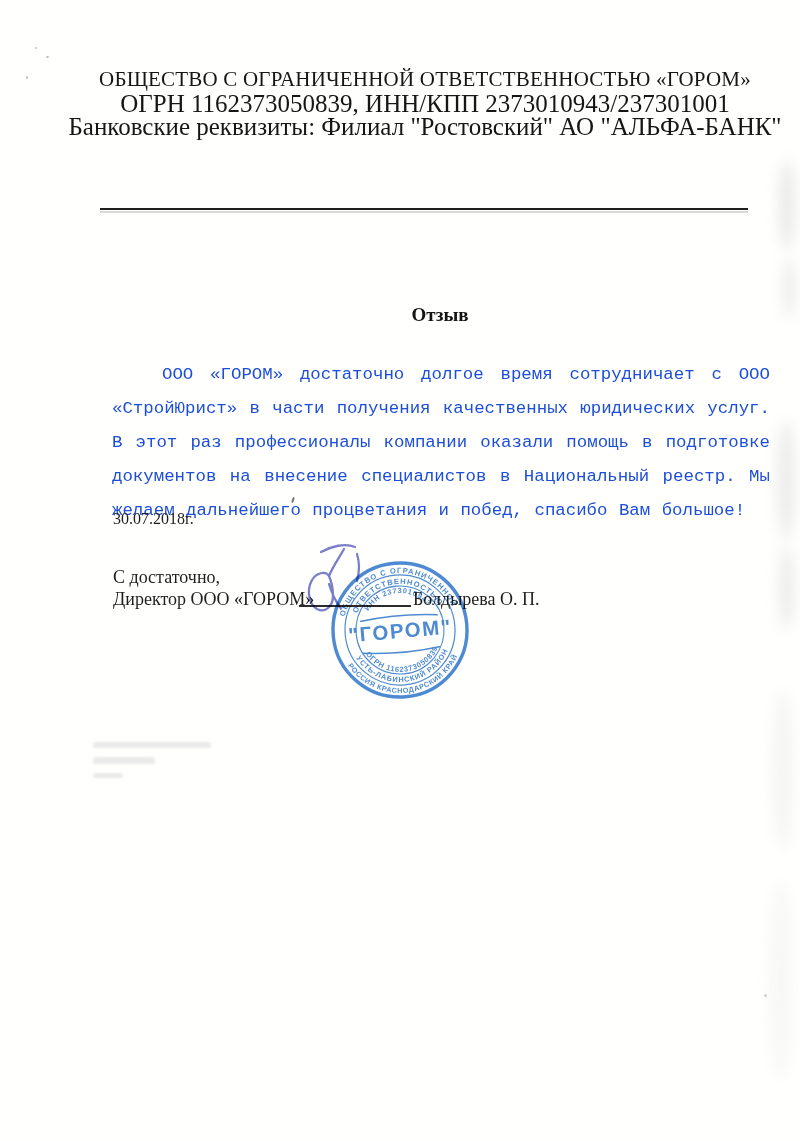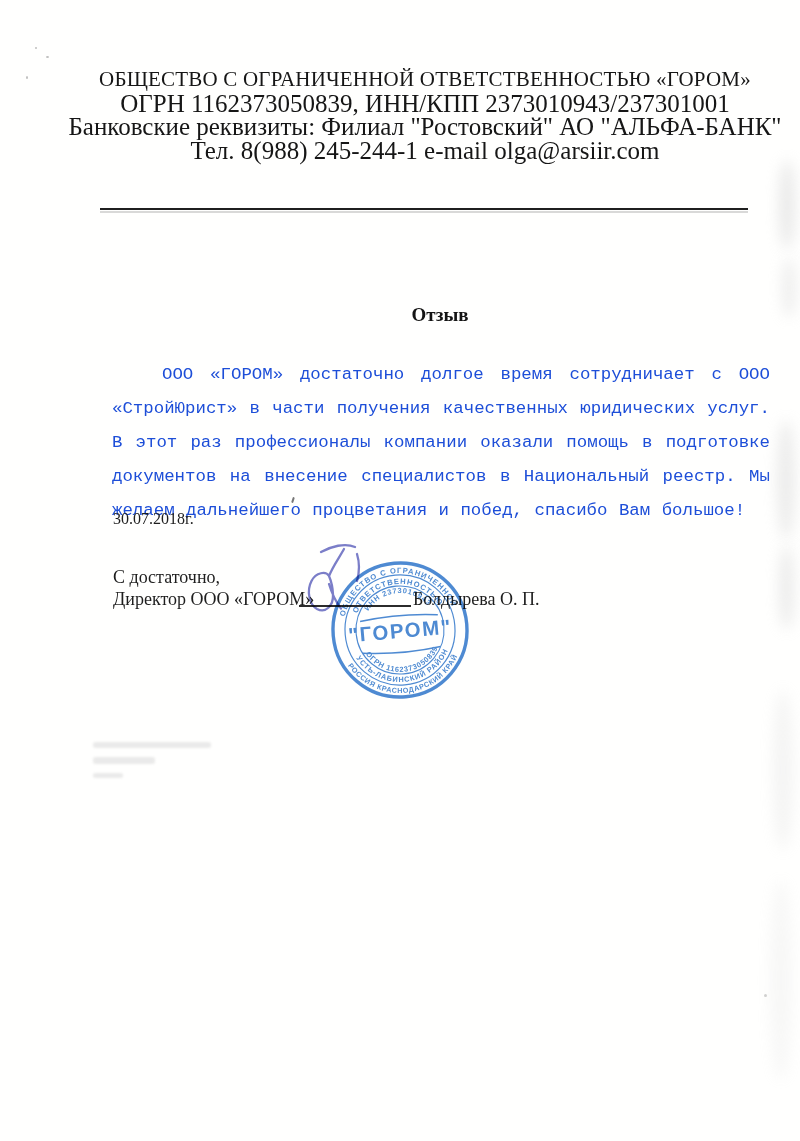--- a/index.html
+++ b/index.html
@@ -79,21 +79,20 @@
 </style>
 </head>
 <body>
 
 <div class="page">
 
   <div class="letterhead">
     <div class="lh-1">ОБЩЕСТВО С ОГРАНИЧЕННОЙ ОТВЕТСТВЕННОСТЬЮ «ГОРОМ»</div>
     <div class="lh-2">ОГРН 1162373050839, ИНН/КПП 2373010943/237301001</div>
     <div class="lh-4">Банковские реквизиты: Филиал "Ростовский" АО "АЛЬФА-БАНК"</div>
-    <div class="lh-6">Тел. 8(988) 245-244-1 e-mail olga@arsiir.com</div>
   </div>
   <div class="rule"></div>
 
   <div class="doc-title">Отзыв</div>
   <p class="doc-body">ООО «ГОРОМ» достаточно долгое время сотрудничает с ООО «СтройЮрист» в части получения качественных юридических услуг. В этот раз профессионалы компании оказали помощь в подготовке документов на внесение специалистов в Национальный реестр. Мы желаем дальнейшего процветания и побед, спасибо Вам большое!</p>
   <div class="doc-date">30.07.2018г.</div>
   <div class="doc-closing">С достаточно,</div>
   <div class="doc-role">Директор ООО «ГОРОМ»</div>
   <div class="sig-line"></div>
   <div class="doc-name">Болдырева О. П.</div>

